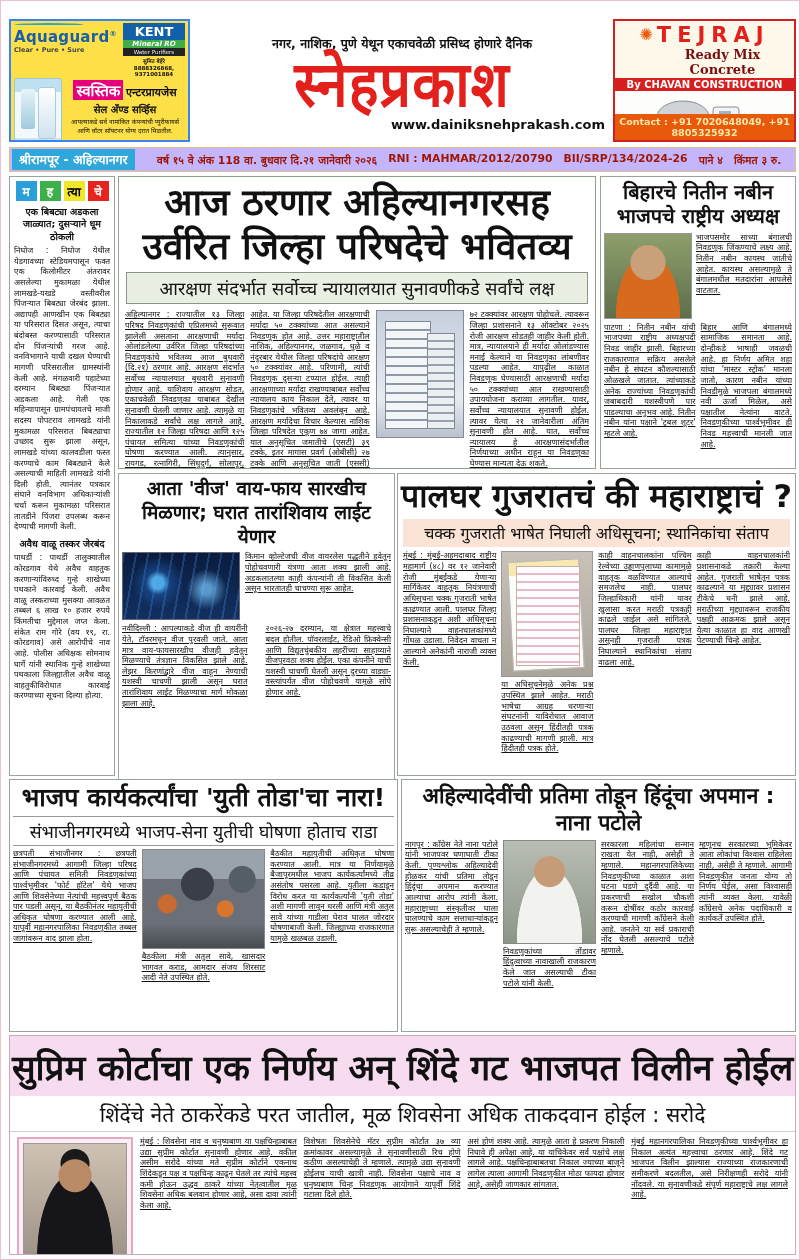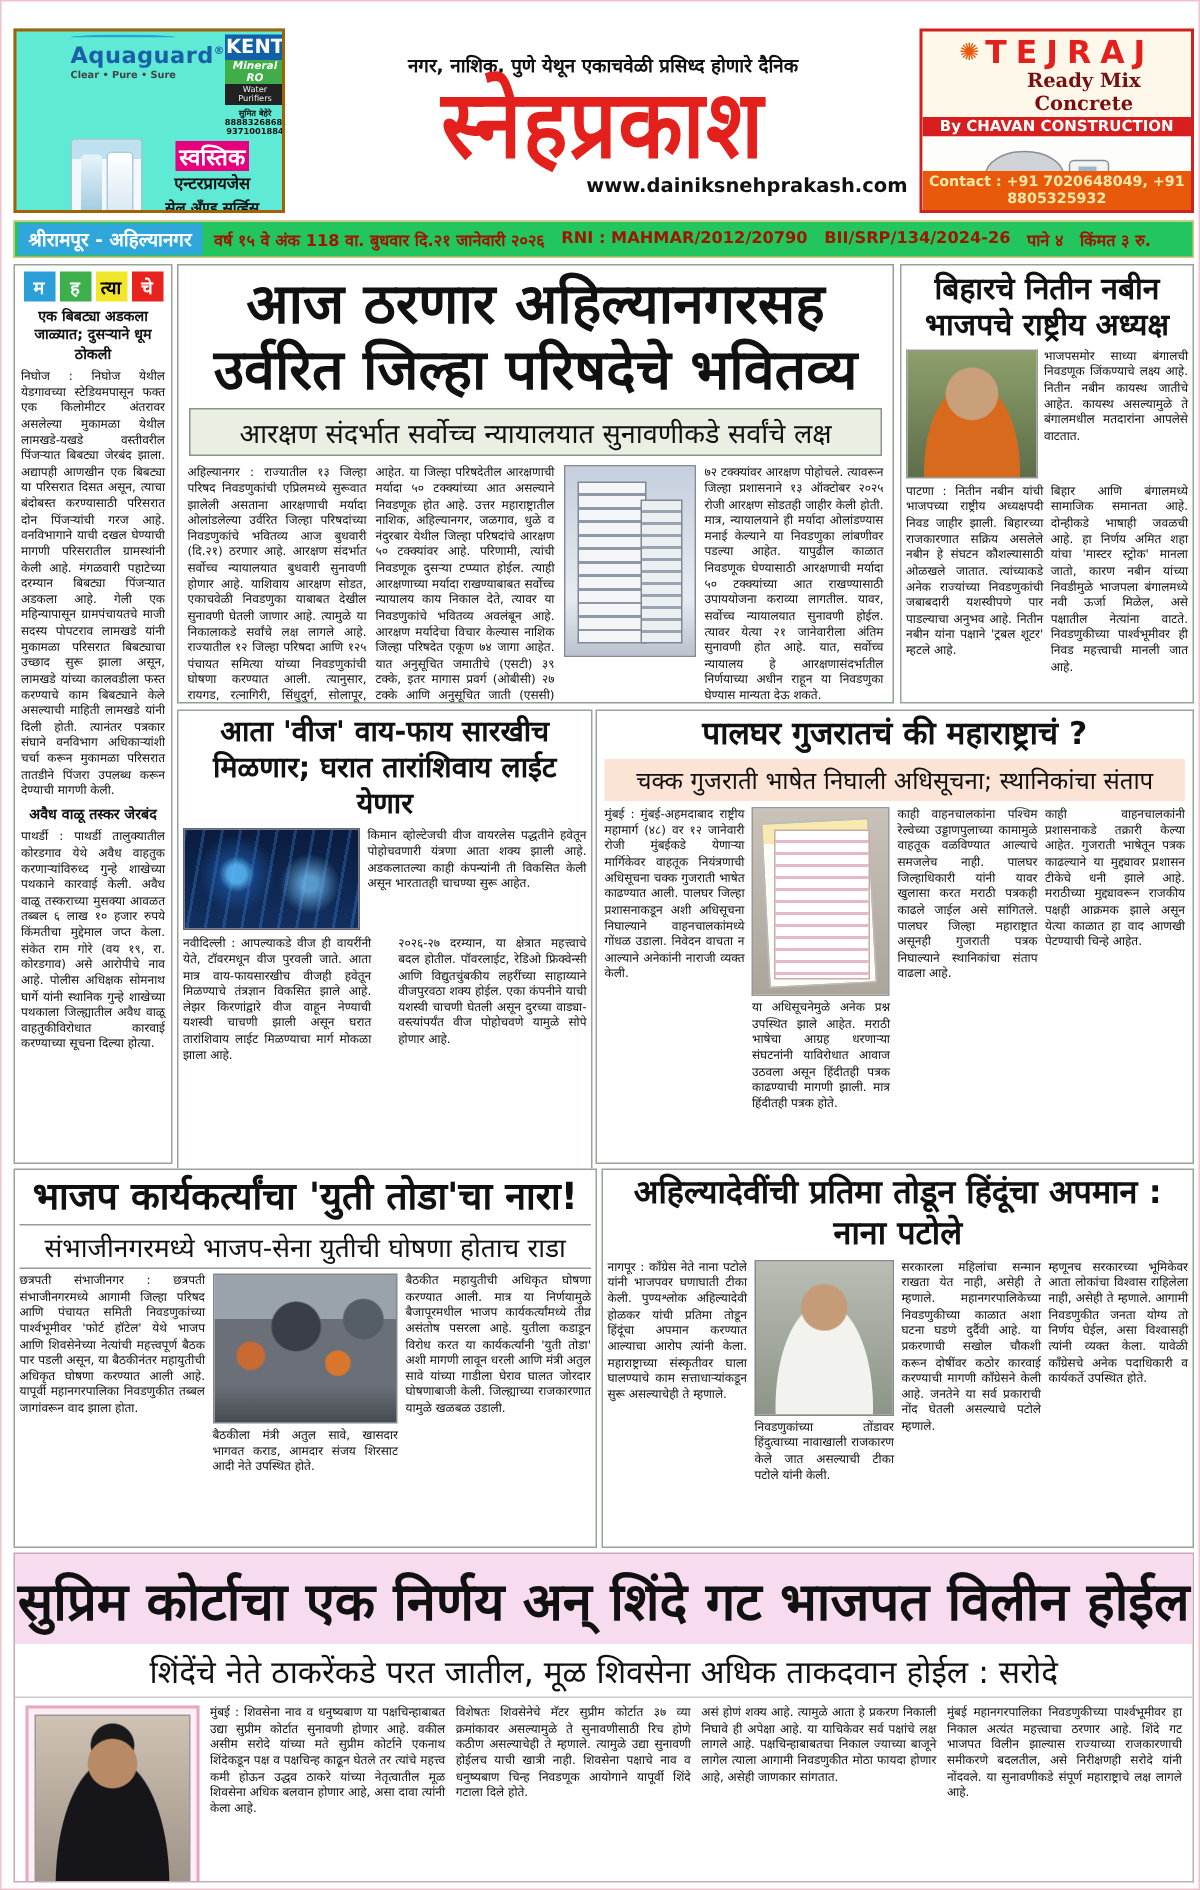--- a/index.html
+++ b/index.html
@@ -2,21 +2,21 @@
 <html><head>
 <meta charset="utf-8">
 <style>
   * { margin:0; padding:0; box-sizing:border-box; }
   body { background:#e8e8e8; font-family:"DejaVu Sans", sans-serif; }
   #page { position:relative; width:800px; height:1260px; background:#fff; margin:0 auto;
           border:1px solid #f0c2ce; overflow:hidden; color:#111; }
 
   
   .ad-left { position:absolute; left:8px; top:18px; width:181px; height:123px;
-             border:2px solid #a16207; background:#5eead4; font-size:8px; overflow:hidden;padding-left:33px; }
+             border:2px solid #3b82f6; background:#fde047; font-size:8px; overflow:hidden; }
   .al-top { display:flex; justify-content:space-between; padding:2px 3px 0 3px; }
   .aqua-brand { color:#1b5fa8; font-size:15px; font-weight:700; letter-spacing:.3px; }
   .aqua-wave { display:block; height:4px; border-top:2px solid #2aa4d8; border-radius:50%; width:70px; margin-bottom:1px;}
   .aqua-tag { font-size:6.5px; color:#444; font-weight:700; }
   .kent-box { width:62px; text-align:center; }
   .kent-main { background:#1260a8; color:#fff; font-weight:800; font-size:13px; padding:1px 0; }
   .kent-sub { background:#3fae49; color:#fff; font-weight:700; font-size:7px; font-style:italic; }
   .kent-sub2 { background:#222; color:#eee; font-size:5.5px; padding:1px 0; }
   .kent-contact { font-size:5.5px; font-weight:700; margin-top:1px; }
   .al-mid { display:flex; margin-top:1px; }
@@ -45,30 +45,30 @@
   .tj-titlerow { display:flex; align-items:center; justify-content:center; gap:4px; margin-top:2px; }
   .sun-logo-icon { color:#e8590c; font-size:16px; line-height:1; }
   .tj-title { color:#e3201b; font-weight:800; font-size:21px; letter-spacing:6px; }
   .tj-sub { font-family:"DejaVu Serif", serif; font-weight:800; font-size:13px; color:#7a0d0d;margin-left:36px; }
   .tj-by { background:#d81f1f; color:#fff; font-weight:800; font-size:10px; padding:1px 0; margin-top:1px; }
   .truck-area { height:56px; position:relative; background:linear-gradient(#fdfdfb 60%, #e9e6da); }
   .truck-area svg { position:absolute; left:18px; top:4px; }
   .tj-contact { background:#e8590c; color:#ffe9a8; font-weight:800; font-size:9.5px; padding:2px 0; position:absolute; bottom:0; left:0; right:0; }
 
   
-  .dateline { position:absolute; left:8px; top:146px; width:787px; height:25px; background:#22c55e;
-              border:1px solid #dfc183; display:flex; align-items:center; }
+  .dateline { position:absolute; left:8px; top:146px; width:787px; height:25px; background:#c4b5fd;
+              border:1px solid #dfc183; display:flex; align-items:center;gap:14px; }
   .dl-place { background:#2fa7db; color:#fff; font-weight:800; font-size:12.5px; padding:2px 7px; margin-left:2px; white-space:nowrap; }
   .dl-items { display:flex; gap:11px; margin-left:8px; color:#9e1500; font-weight:800; font-size:10.8px; white-space:nowrap; }
 
   
   .blk { position:absolute; border:1px solid #98a39a; background:#fff; overflow:hidden; }
   .bt { font-size:8px; line-height:1.33; text-align:justify; }
   .cols { display:flex; gap:6px; }
-  .col { flex:1; min-width:0; }
+  .col { flex:1; min-width:0;text-decoration:underline; }
 
   
   .sidebar { left:8px; top:175px; width:106px; height:600px; padding:4px 4px; }
   .letters { display:flex; gap:3px; justify-content:center; }
   .letter { min-width:21px; height:20px; padding:0 2px; color:#fff; font-weight:800; font-size:12px;
             display:flex; align-items:center; justify-content:center; }
   .letter:nth-child(1){ background:#2a9fd8; }
   .letter:nth-child(2){ background:#3daf4b; }
   .letter:nth-child(3){ background:#f2e62a; color:#000; }
   .letter:nth-child(4){ background:#e8221c; }
@@ -102,21 +102,21 @@
   .wl-headline { font-size:19px; font-weight:800; text-align:center; line-height:1.25; }
   .wl-row { display:flex; gap:5px; margin-top:4px; }
   .wireless-power-photo { width:118px; height:68px; flex:0 0 auto; border:1px solid #667;
      background: radial-gradient(circle at 30% 45%, rgba(90,190,255,.85) 0 6px, rgba(40,120,220,.35) 12px, rgba(0,0,0,0) 26px),
                  radial-gradient(circle at 72% 55%, rgba(120,200,255,.7) 0 5px, rgba(0,0,0,0) 20px),
                  repeating-linear-gradient(100deg, rgba(80,160,255,.25) 0 2px, rgba(0,0,0,0) 2px 12px),
                  linear-gradient(#0a1c3e,#123060); }
 
   
   .pstory { left:396px; top:472px; width:399px; height:303px; padding:3px; }
-  .pg-headline { font-size:21px; font-weight:800; text-align:center; line-height:1.2; }
+  .pg-headline { font-size:32px; font-weight:800; text-align:center; line-height:1.2; }
   .pg-subhead { background:#fbe3d5; text-align:center; font-size:16px; padding:3px 0; margin:4px 2px; }
   .gujarati-notice-photo { width:92px; height:126px; flex:0 0 auto; border:1px solid #999; position:relative;
      background:linear-gradient(#c9c2b8,#aaa49a); }
   .gujarati-notice-photo:before { content:""; position:absolute; left:8px; top:8px; width:70px; height:108px;
      background:linear-gradient(#f8e9b0 0 12%, #fdfdf8 12%); transform:rotate(-3deg); border:1px solid #bbb; }
   .gujarati-notice-photo:after { content:""; position:absolute; left:14px; top:14px; width:62px; height:98px;
      background:repeating-linear-gradient(#fff 0 6px, #e6b8c8 6px 8px); border:1px solid #caa; }
 
   
   .ystory { left:8px; top:778px; width:389px; height:253px; padding:3px; }

